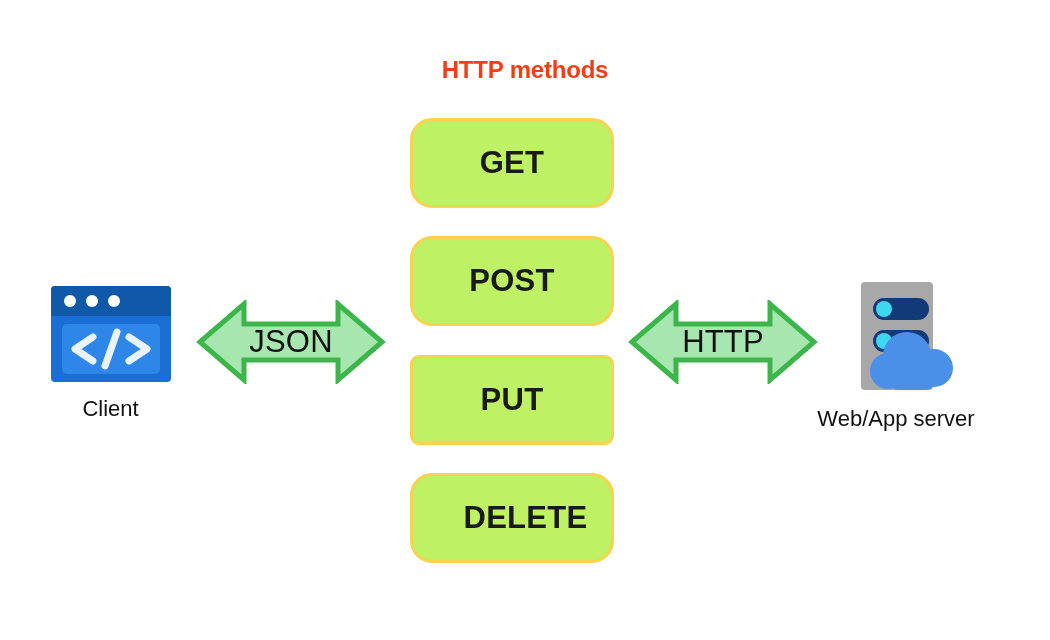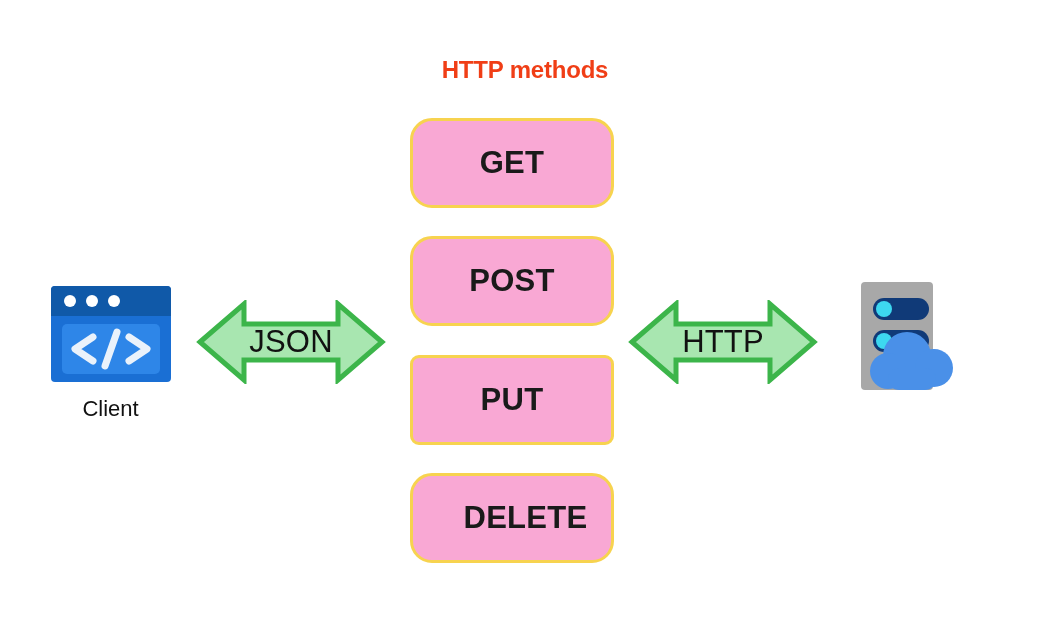--- a/index.html
+++ b/index.html
@@ -28,21 +28,21 @@
     color: #f03e16;
     letter-spacing: -0.2px;
   }
 
   
   .method-box {
     position: absolute;
     left: 410px;
     width: 204px;
     height: 90px;
-    background: #f9a8d4;
+    background: #bef264;
     border: 3px solid #f7d34f;
     border-radius: 22px;
     box-sizing: border-box;
     display: flex;
     align-items: center;
     justify-content: center;
   }
   .method-label {
     font-size: 31px;
     font-weight: bold;
@@ -171,13 +171,14 @@
     <rect x="40" y="54" width="56" height="22" rx="11" ry="11" fill="#103a78"></rect>
     <circle cx="51" cy="65" r="8" fill="#3dd8f0"></circle>
 
     <g fill="#4a90e8">
       <circle cx="74" cy="80" r="24"></circle>
       <circle cx="101" cy="92" r="19"></circle>
       <circle cx="55" cy="95" r="18"></circle>
       <rect x="55" y="92" width="48" height="22" rx="11" ry="11"></rect>
     </g>
   </svg>
+  <div class="node-label">Web/App server</div>
 </div>
 
 </body></html>

